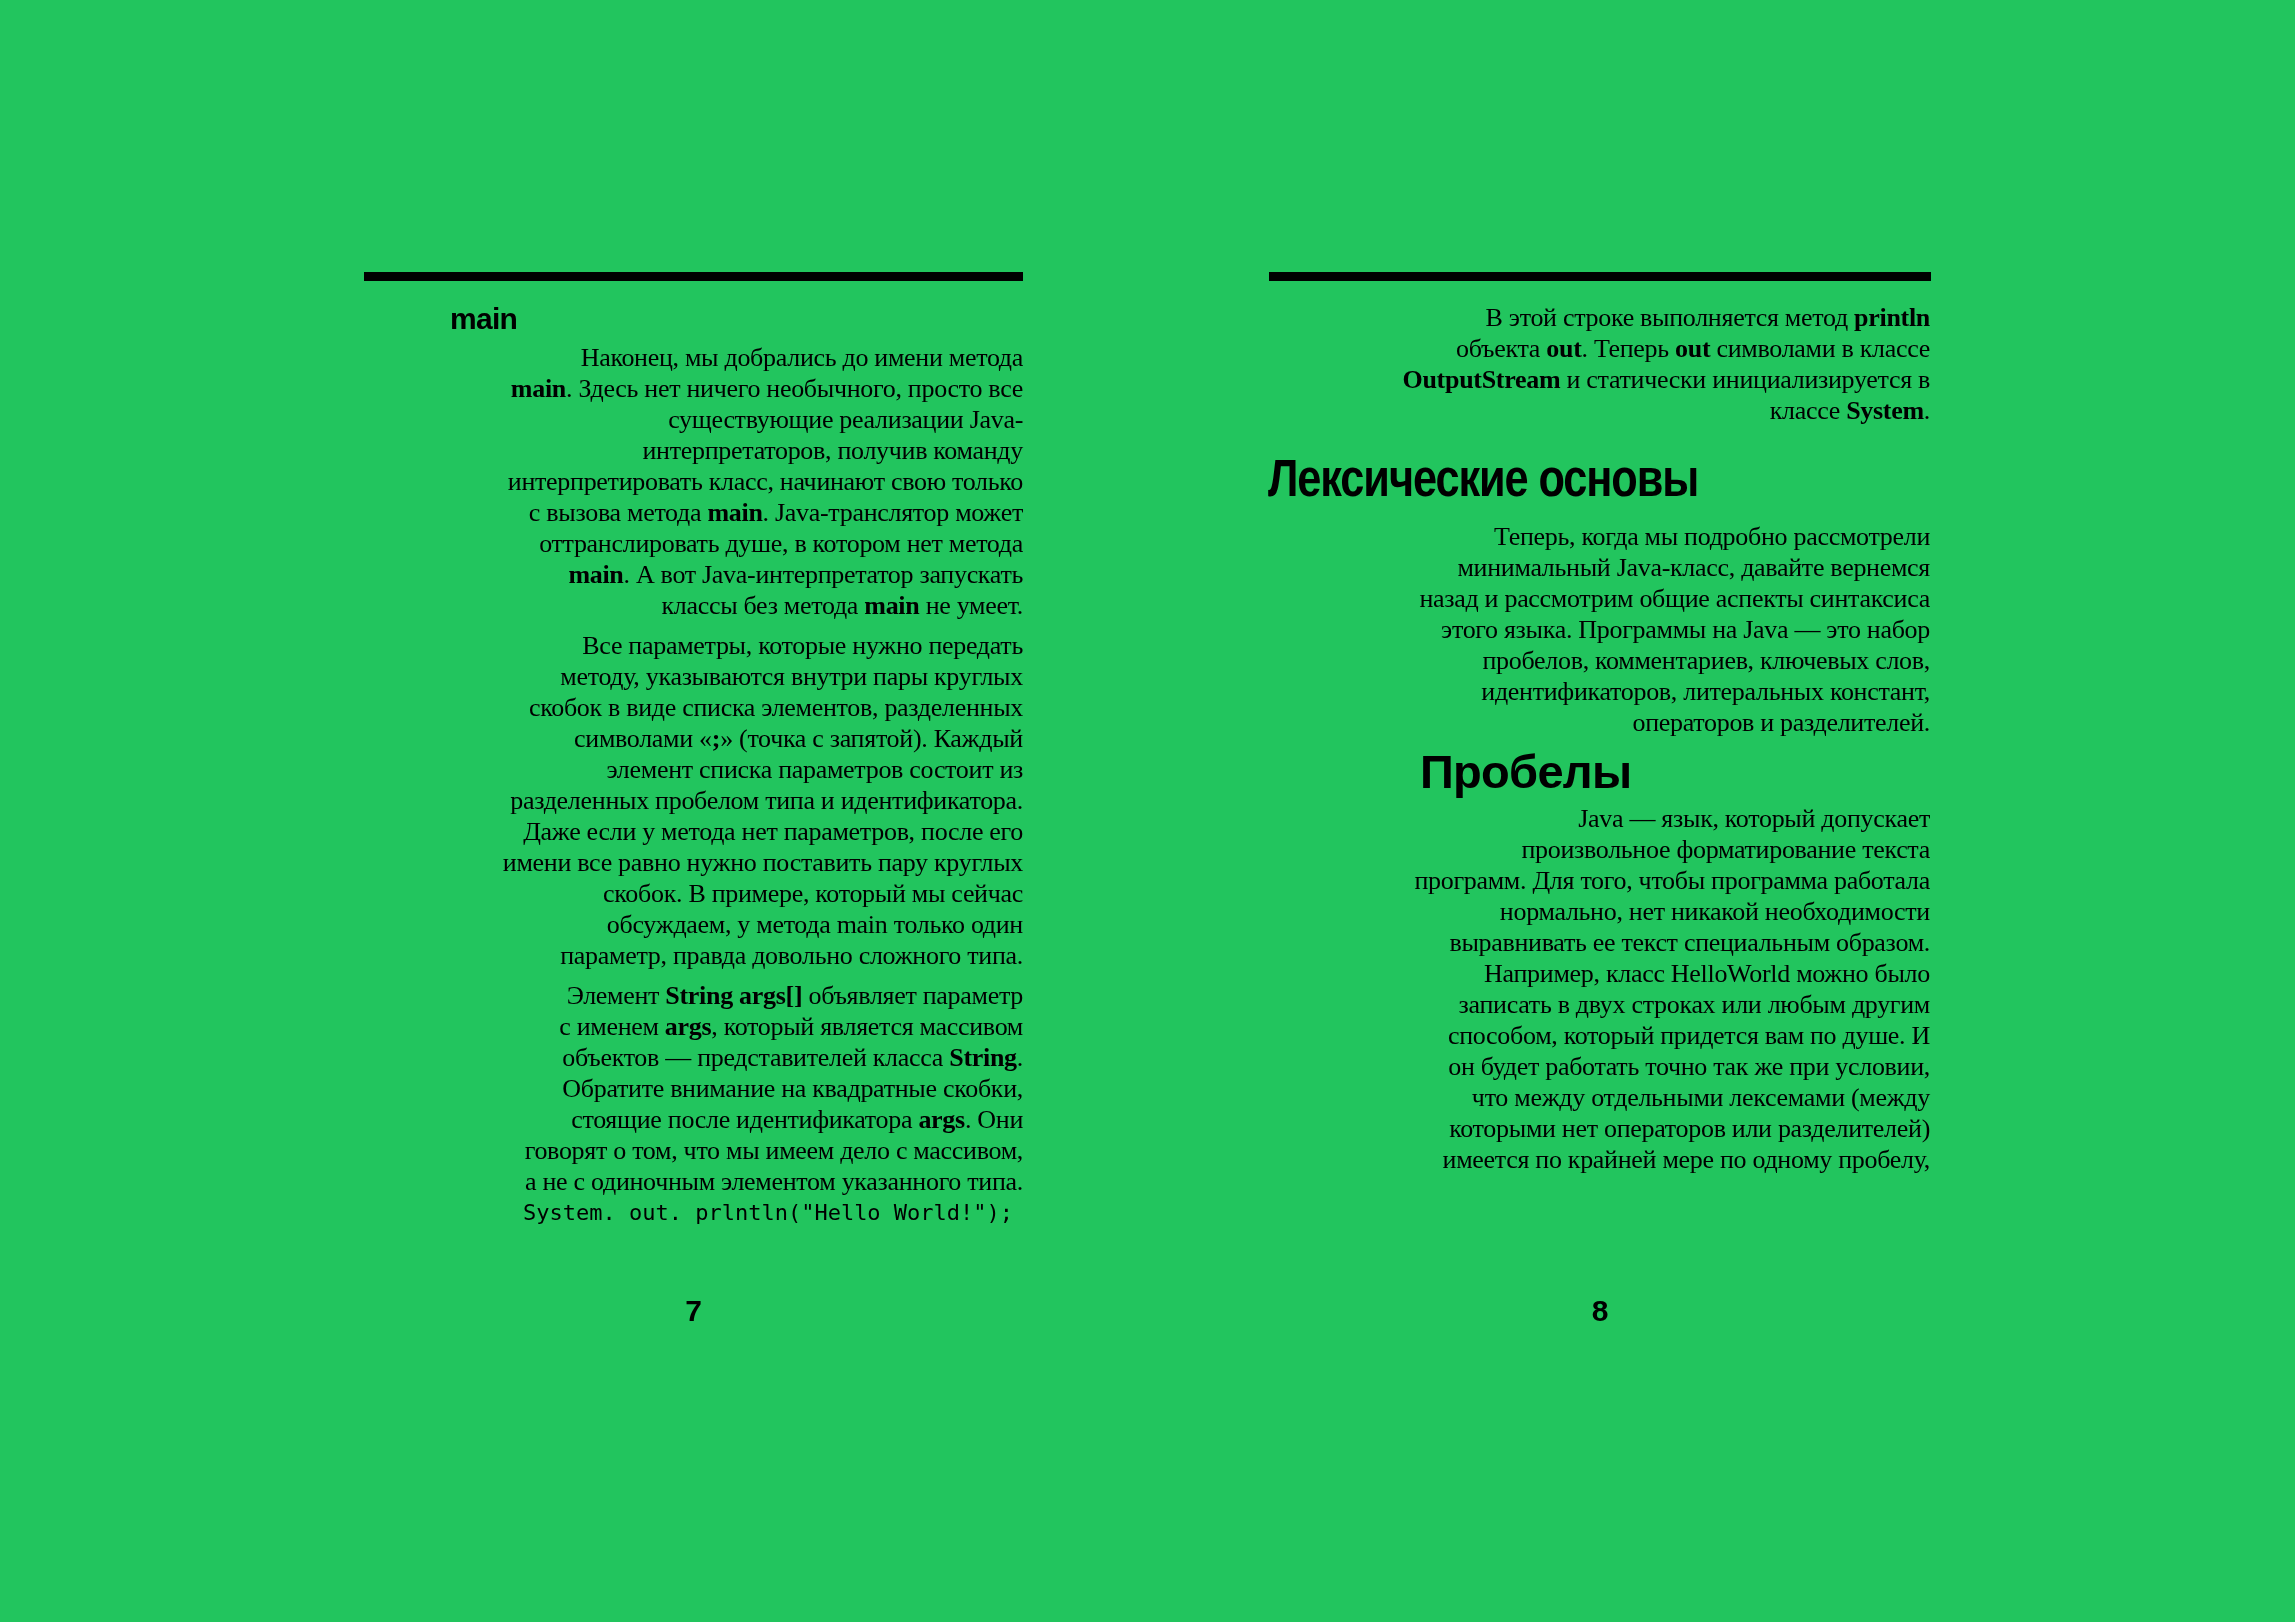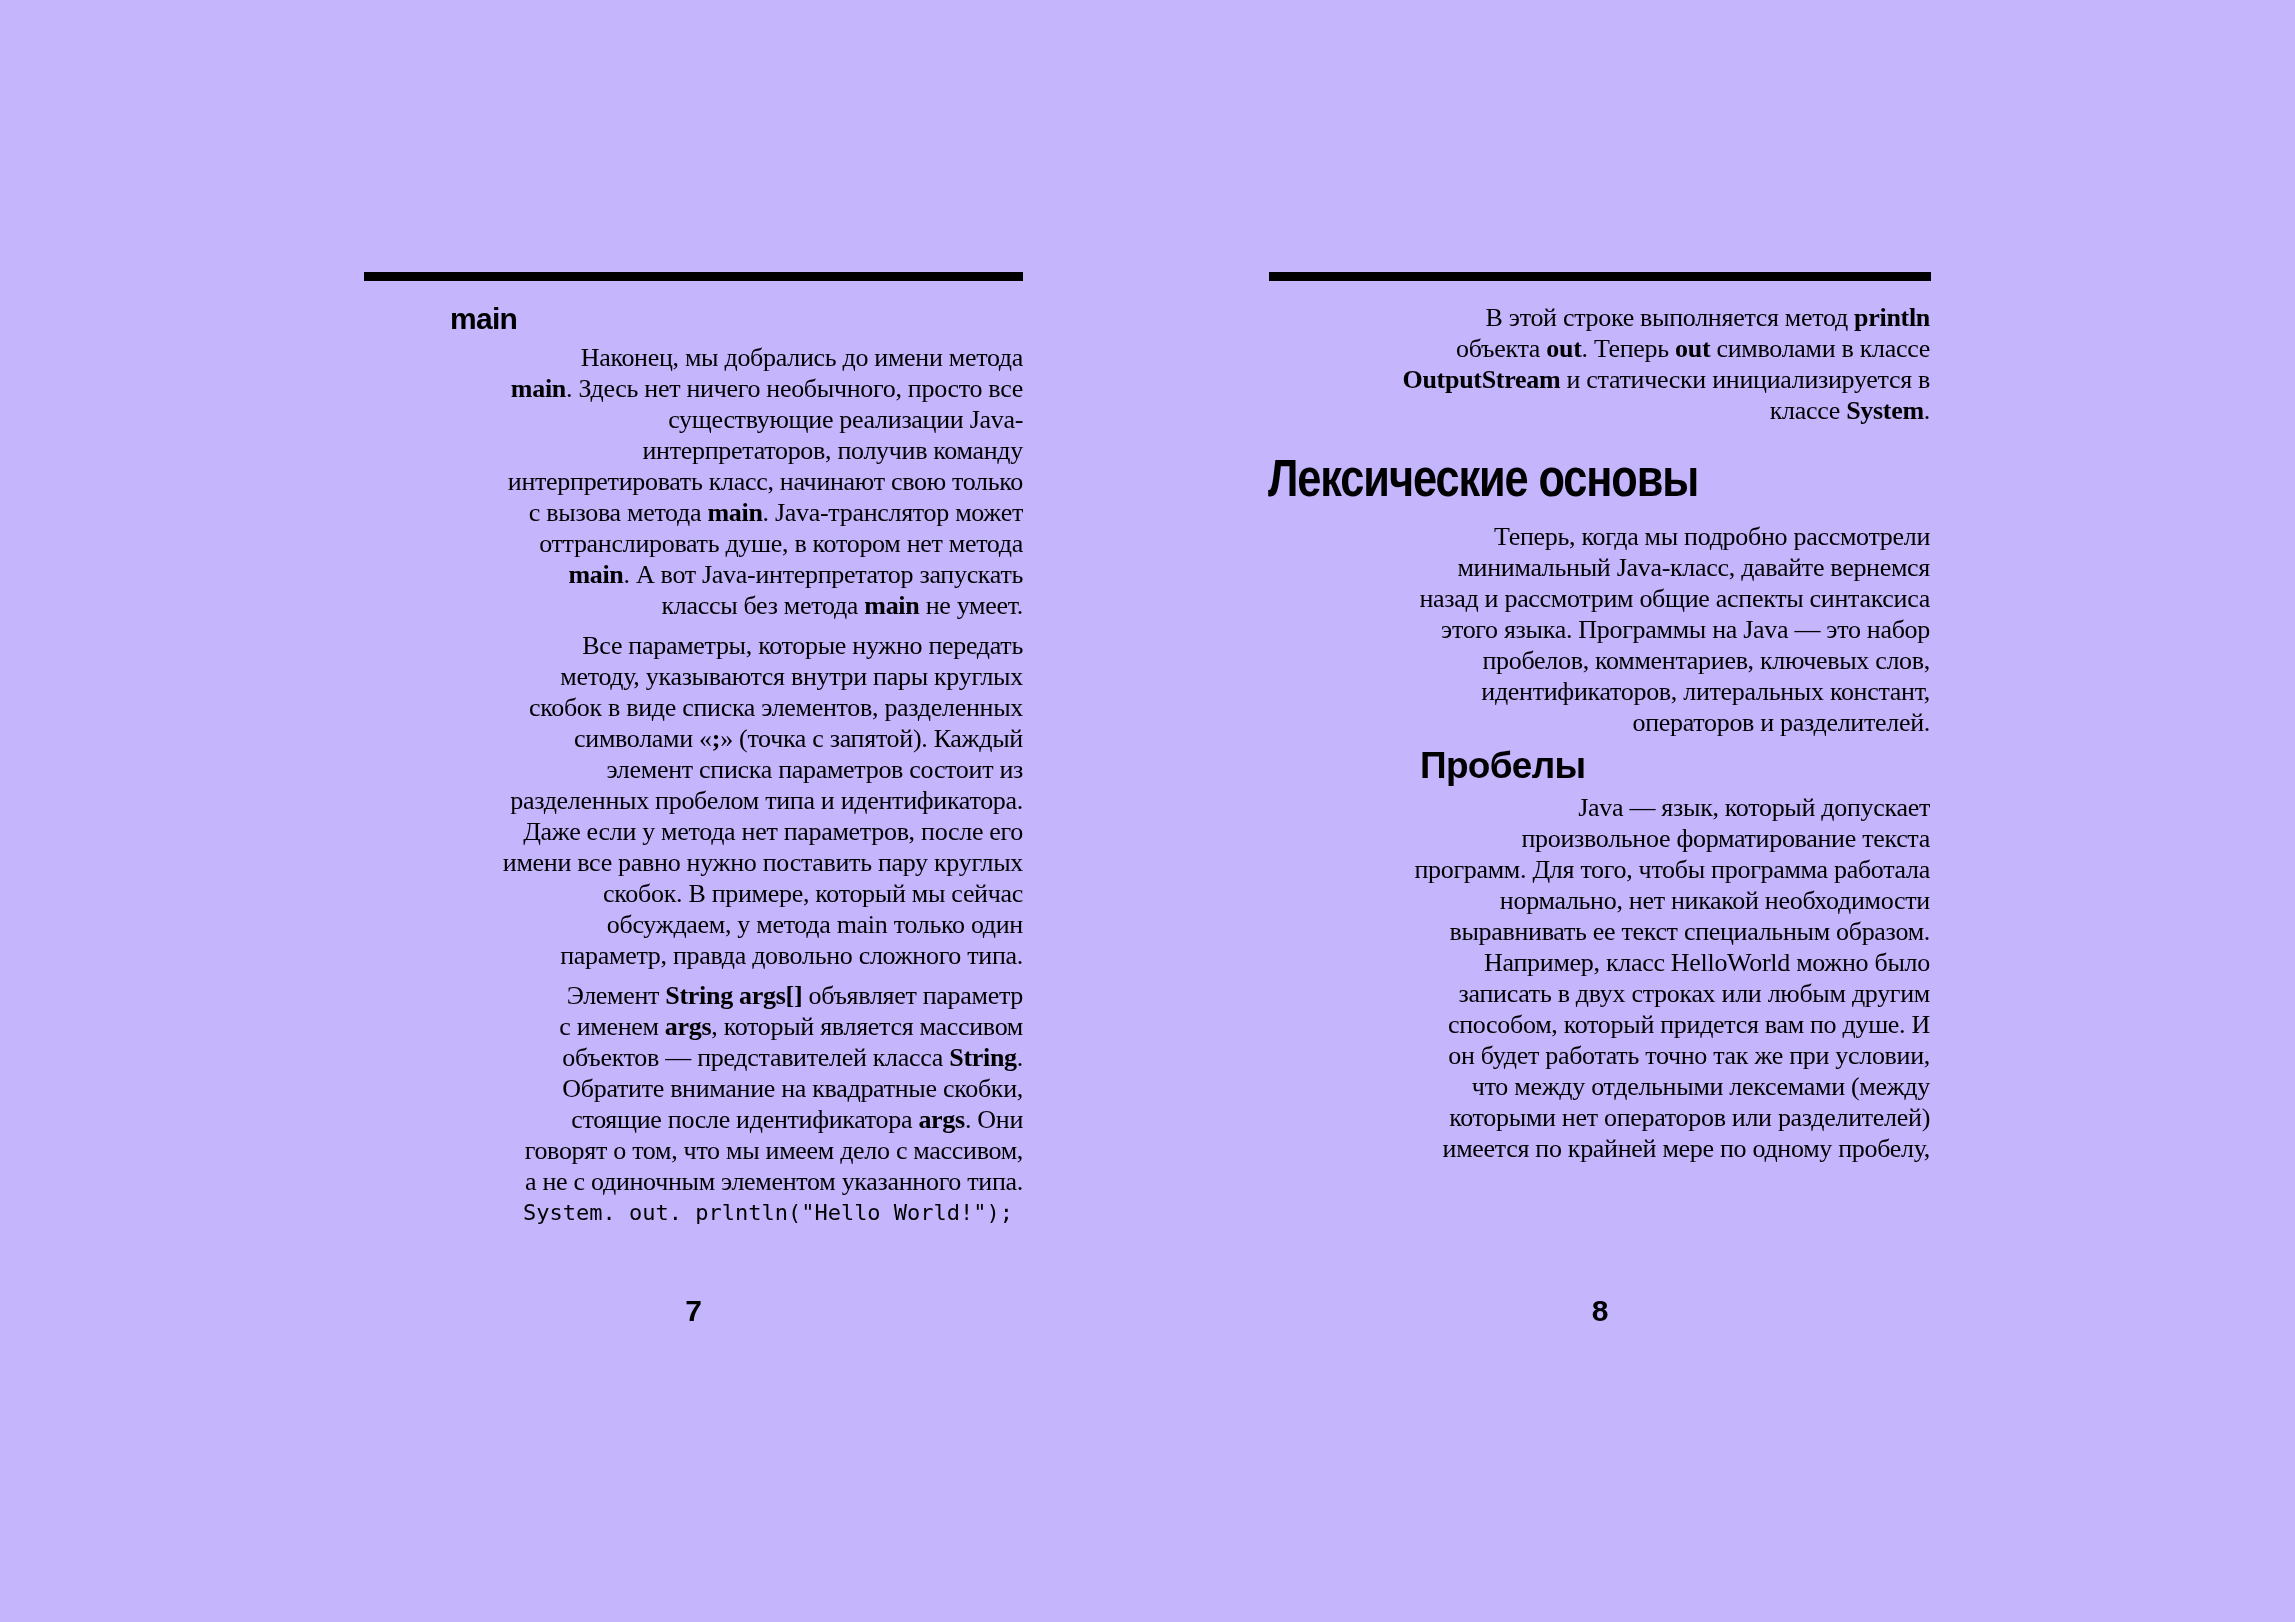--- a/index.html
+++ b/index.html
@@ -1,16 +1,16 @@
 <!DOCTYPE html>
 <html style="font-size:10.5px"><head>
 <meta charset="utf-8">
 <style>
   html,body{margin:0;padding:0;background:#e8e8e8;}
-  .spread{position:relative;width:2295px;height:1622px;background:#c4b5fd;color:#000;
+  .spread{position:relative;width:2295px;height:1622px;background:#22c55e;color:#000;
           font-family:"Liberation Serif", serif;overflow:hidden;}
   .rule{position:absolute;top:272px;height:8.5px;background:#000;}
   .rule-left{left:364px;width:659px;}
   .rule-right{left:1269px;width:662px;}
   .col{position:absolute;top:302px;}
   .col-left{left:450px;width:573px;}
   .col-right{left:1347px;width:583px;}
   .para{margin:0;white-space:pre-line;text-indent:73px;
         font-size:26px;line-height:31px;letter-spacing:-0.3px;text-align:right;}
   .para b{font-weight:bold;}
@@ -19,21 +19,21 @@
   h3.method{margin:0 0 6.5px 0;font-family:"Liberation Sans",sans-serif;
             font-weight:bold;font-size:30px;line-height:1.1;letter-spacing:-0.7px;}
   h3.line3{margin:17px 0 0 0;font-family:"Liberation Sans",sans-serif;
            font-weight:bold;font-size:30px;line-height:1.1;letter-spacing:-0.7px;}
   .code{margin:0;white-space:pre;text-indent:73px;
         font-family:"DejaVu Sans Mono",monospace;font-size:22px;line-height:31px;}
   h1.section{margin:23.6px 0 14.4px -79px;font-family:"Liberation Sans",sans-serif;
              font-weight:bold;font-size:51px;line-height:1.12;letter-spacing:-1.3px;
              transform:scaleX(0.85);transform-origin:left top;white-space:nowrap;}
   h2.sub{margin:7.9px 0 5.2px 0;font-family:"Liberation Sans",sans-serif;
-         font-weight:bold;font-size:37px;line-height:1.1;letter-spacing:-0.7px;
+         font-weight:bold;font-size:47px;line-height:1.1;letter-spacing:-0.7px;
          text-indent:73px;}
   .pagenum{position:absolute;top:1294px;text-align:center;
            font-family:"Liberation Sans",sans-serif;font-weight:bold;font-size:30px;}
   .pagenum-left{left:364px;width:659px;}
   .pagenum-right{left:1269px;width:662px;}
 </style>
 </head>
 <body>
 
 <div class="spread">

